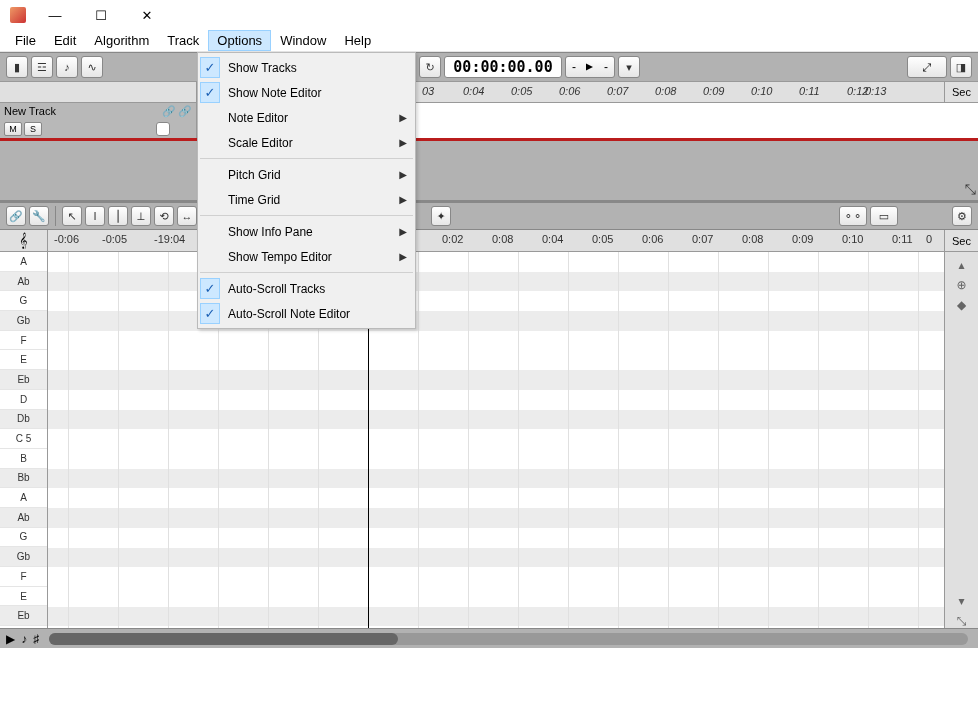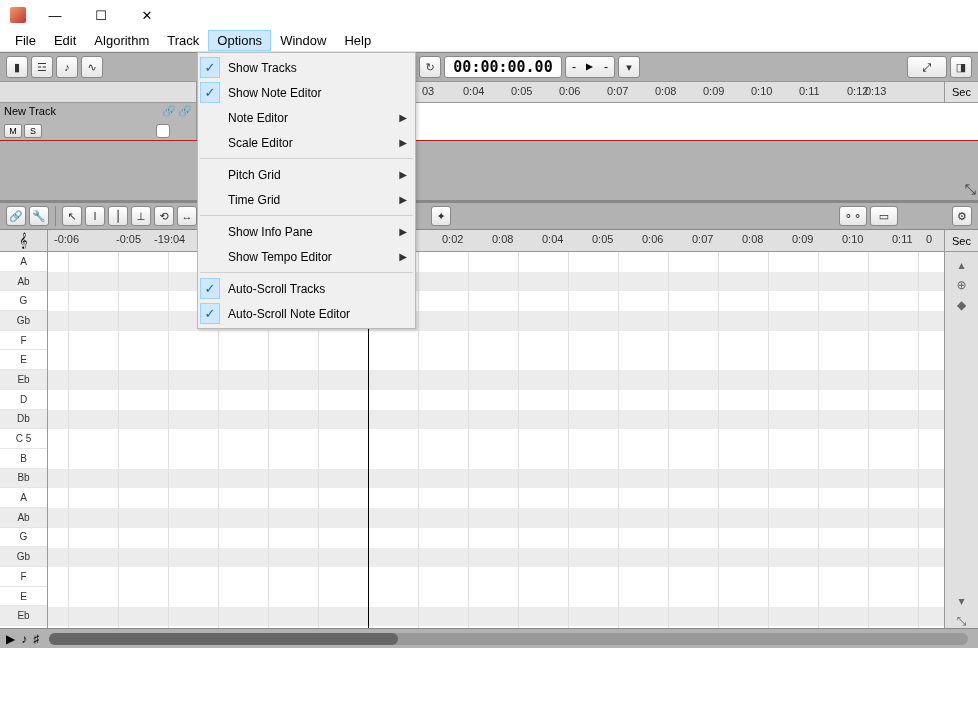--- a/index.html
+++ b/index.html
@@ -28,26 +28,26 @@
 .utoolbar { height: 28px; display: flex; align-items: center; padding: 2px 6px; gap: 3px; }
 .tbbtn { width: 22px; height: 22px; border: 1px solid #888; border-radius: 3px; background: linear-gradient(#fff,#e6e6e6); display: flex; align-items: center; justify-content: center; font-size: 11px; color: #333; }
 .tbbtn.small { width: 20px; height: 20px; }
 .tspacer { flex: 1; }
 .timefield { width: 118px; height: 22px; border: 1px solid #888; border-radius: 3px; background: #fff; display: flex; align-items: center; justify-content: center; font-size: 15px; font-weight: bold; font-family: monospace; }
 .btnpanel { height: 22px; border: 1px solid #888; border-radius: 3px; background: linear-gradient(#fff,#e6e6e6); display: flex; align-items: center; padding: 0 6px; gap: 8px; font-size: 11px; }
 
 
 .trackruler { height: 22px; background: #e0e0e0; border-top: 1px solid #999; border-bottom: 1px solid #999; display: flex; position: relative; }
 .trackruler .left { width: 197px; border-right: 1px solid #999; }
-.trackruler .ticks { flex: 1; position: relative; display: flex; }
+.trackruler .ticks { flex: 1; position: relative; display: flex; font-style: italic; }
 .tick { font-size: 11px; color: #333; position: absolute; top: 3px; }
 .trackruler .secbox { width: 34px; border-left: 1px solid #999; display: flex; align-items: center; justify-content: center; font-size: 11px; }
 
 
-.trackrow { height: 38px; background: #7dd3fc; border-bottom: 1px solid #b91c1c; display: flex; }
+.trackrow { height: 38px; background: #7dd3fc; border-bottom: 3px solid #b91c1c; display: flex; }
 .trackrow .head { width: 197px; background: #b8b8b8; border-right: 1px solid #999; padding: 2px 4px; position: relative; }
 .trackrow .head .name { font-size: 11px; color: #000; }
 .trackrow .head .icons { position: absolute; right: 4px; top: 2px; display: flex; gap: 2px; }
 .trackrow .head .icons span { font-size: 11px; color: #c33; }
 .trackrow .head .ctrls { position: absolute; bottom: 2px; left: 4px; display: flex; gap: 2px; }
 .msbtn { width: 18px; height: 14px; border: 1px solid #888; border-radius: 2px; background: linear-gradient(#fff,#e0e0e0); font-size: 9px; display: flex; align-items: center; justify-content: center; }
 .trackrow .head .cbright { position: absolute; bottom: 2px; right: 26px; width: 14px; height: 14px; border: 1px solid #888; border-radius: 3px; background: #fff; }
 .trackrow .body { flex: 1; background: #fff; }
 .trackarea { height: 60px; background: #b2b2b2; border-bottom: 1px solid #888; position: relative; }
 .trackarea .corner { position: absolute; right: 2px; bottom: 2px; font-size: 14px; color: #333; }
@@ -177,21 +177,21 @@
     <div class="tbbtn small" style="width:28px">⚬⚬</div>
     <div class="tbbtn small" style="width:28px">▭</div>
     <div style="width:48px"></div>
     <div class="tbbtn small">⚙</div>
   </div>
 
   <div class="noteruler">
     <div class="left">𝄞</div>
     <div class="ticks">
       <span class="tick" style="left:6px">-0:06</span>
-      <span class="tick" style="left:68px">-0:05</span>
+      <span class="tick" style="left:54px">-0:05</span>
       <span class="tick" style="left:106px">-19:04</span>
       <span class="tick" style="left:394px">0:02</span>
       <span class="tick" style="left:444px">0:08</span>
       <span class="tick" style="left:494px">0:04</span>
       <span class="tick" style="left:544px">0:05</span>
       <span class="tick" style="left:594px">0:06</span>
       <span class="tick" style="left:644px">0:07</span>
       <span class="tick" style="left:694px">0:08</span>
       <span class="tick" style="left:744px">0:09</span>
       <span class="tick" style="left:794px">0:10</span>

